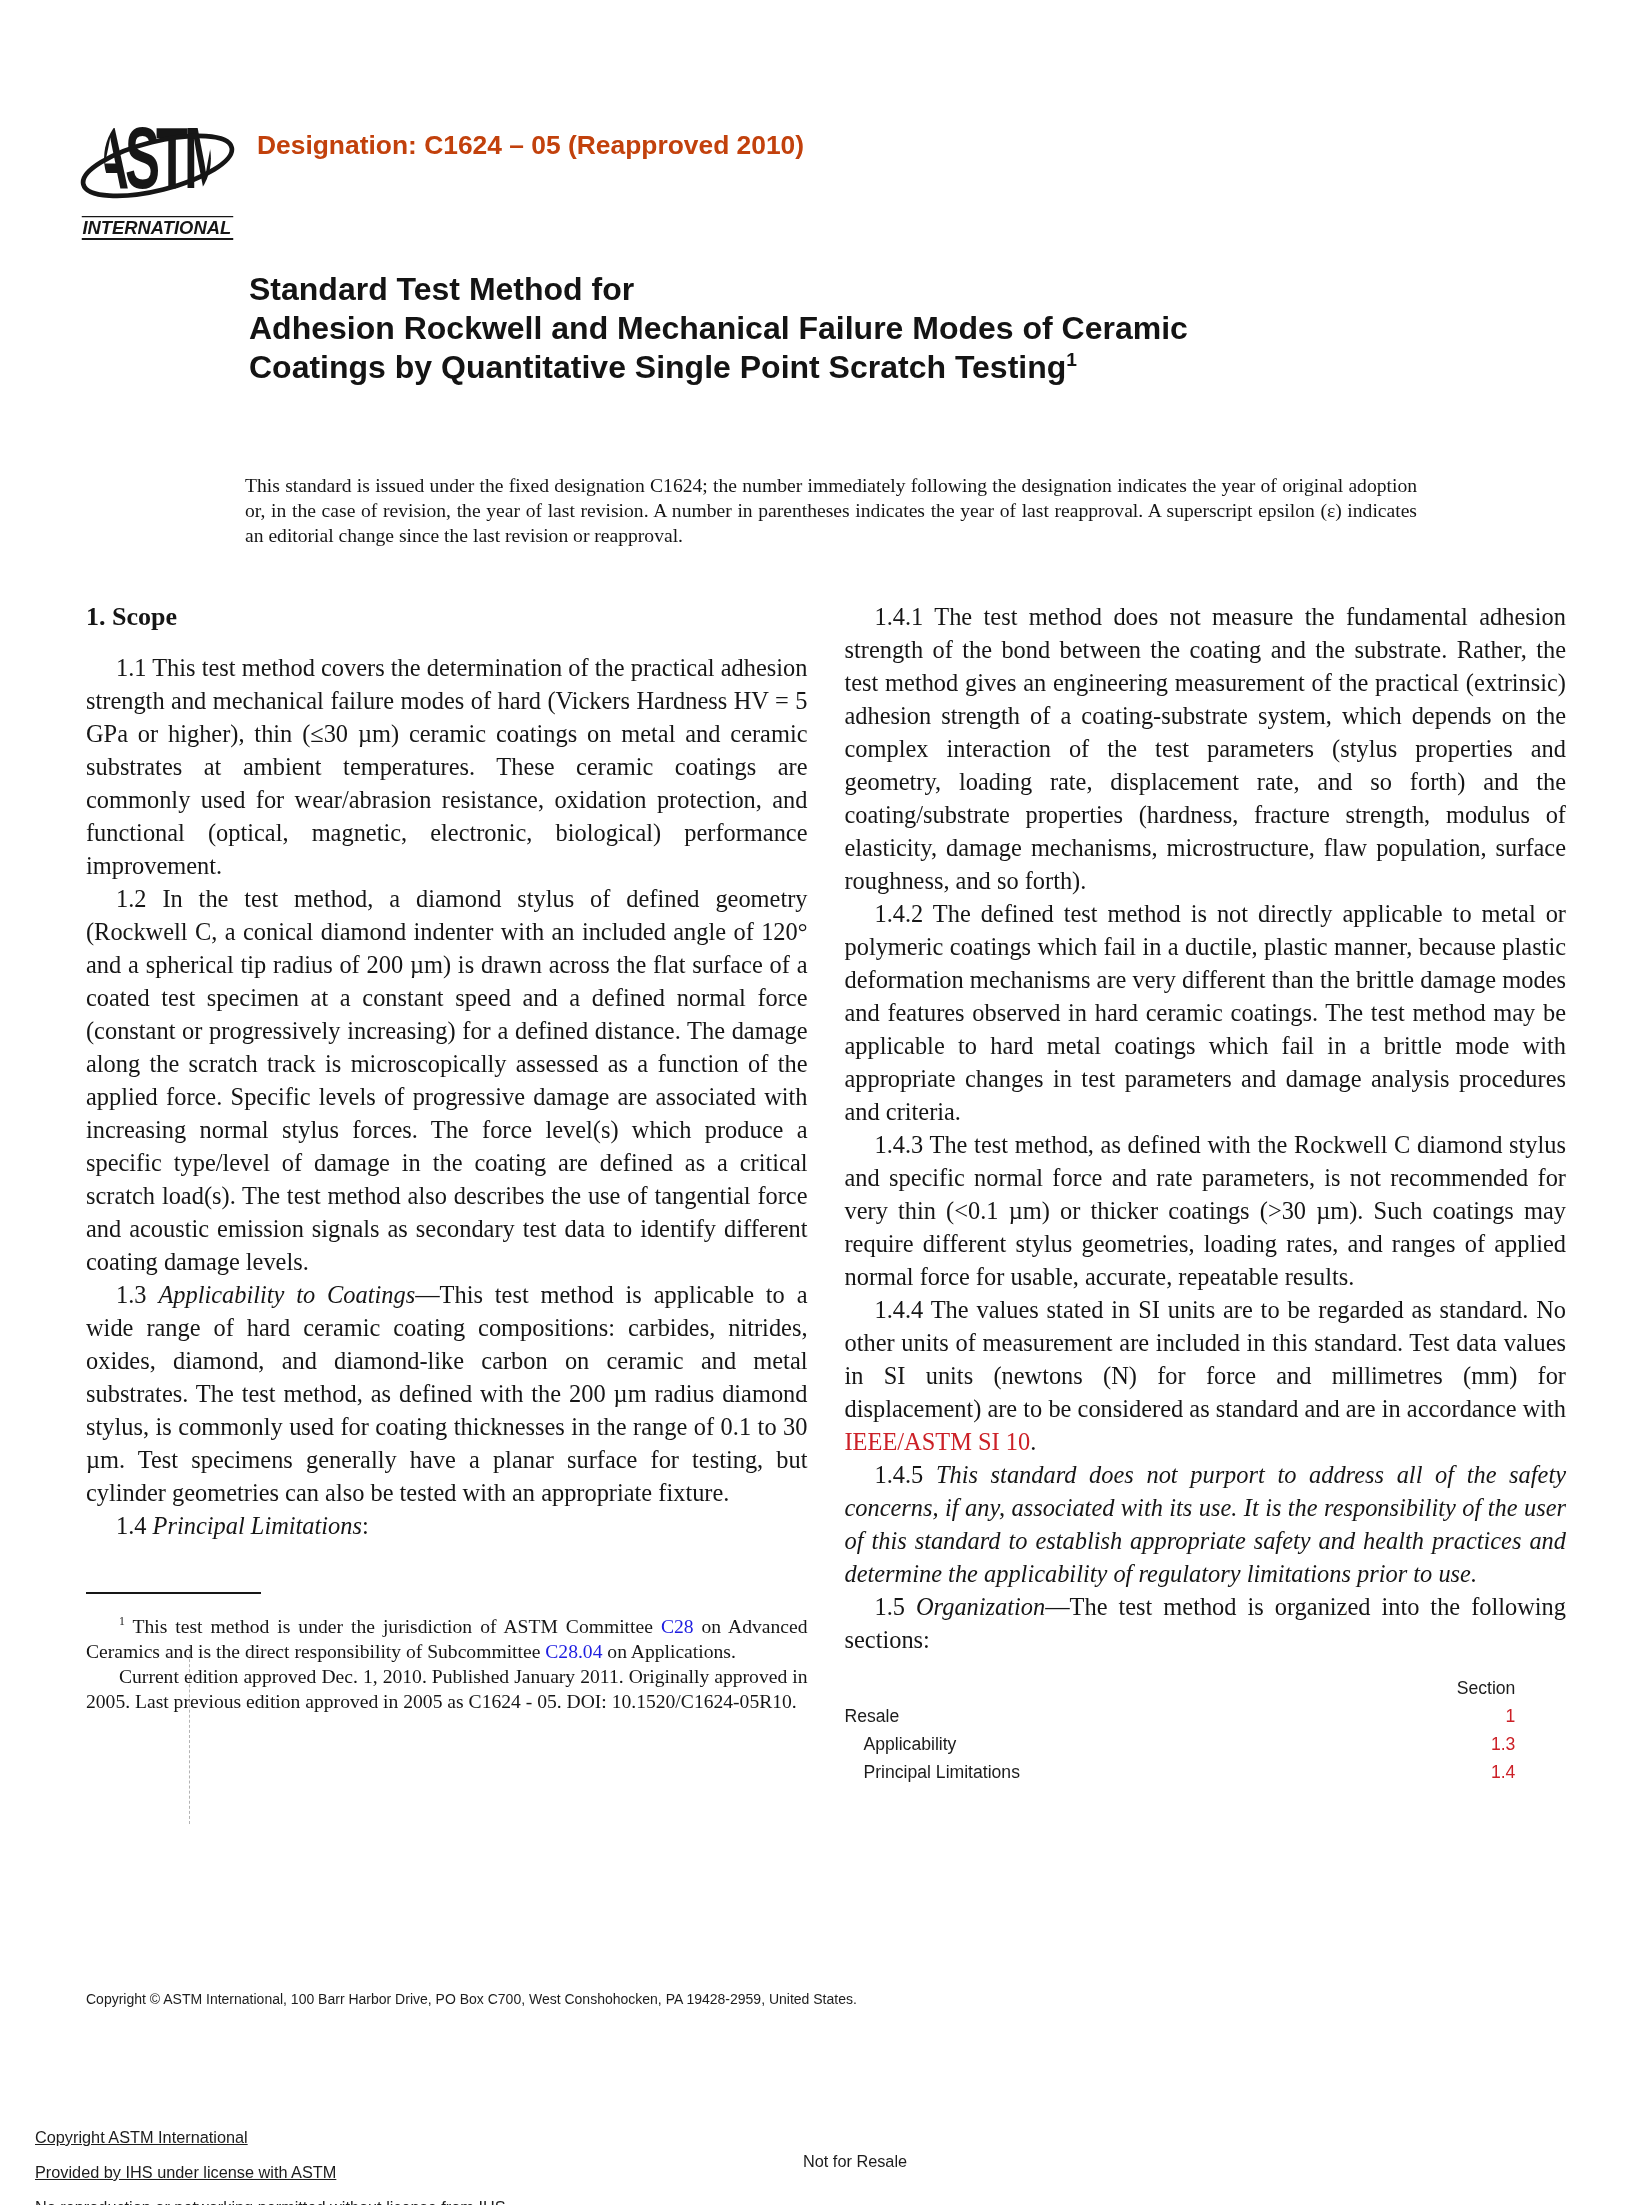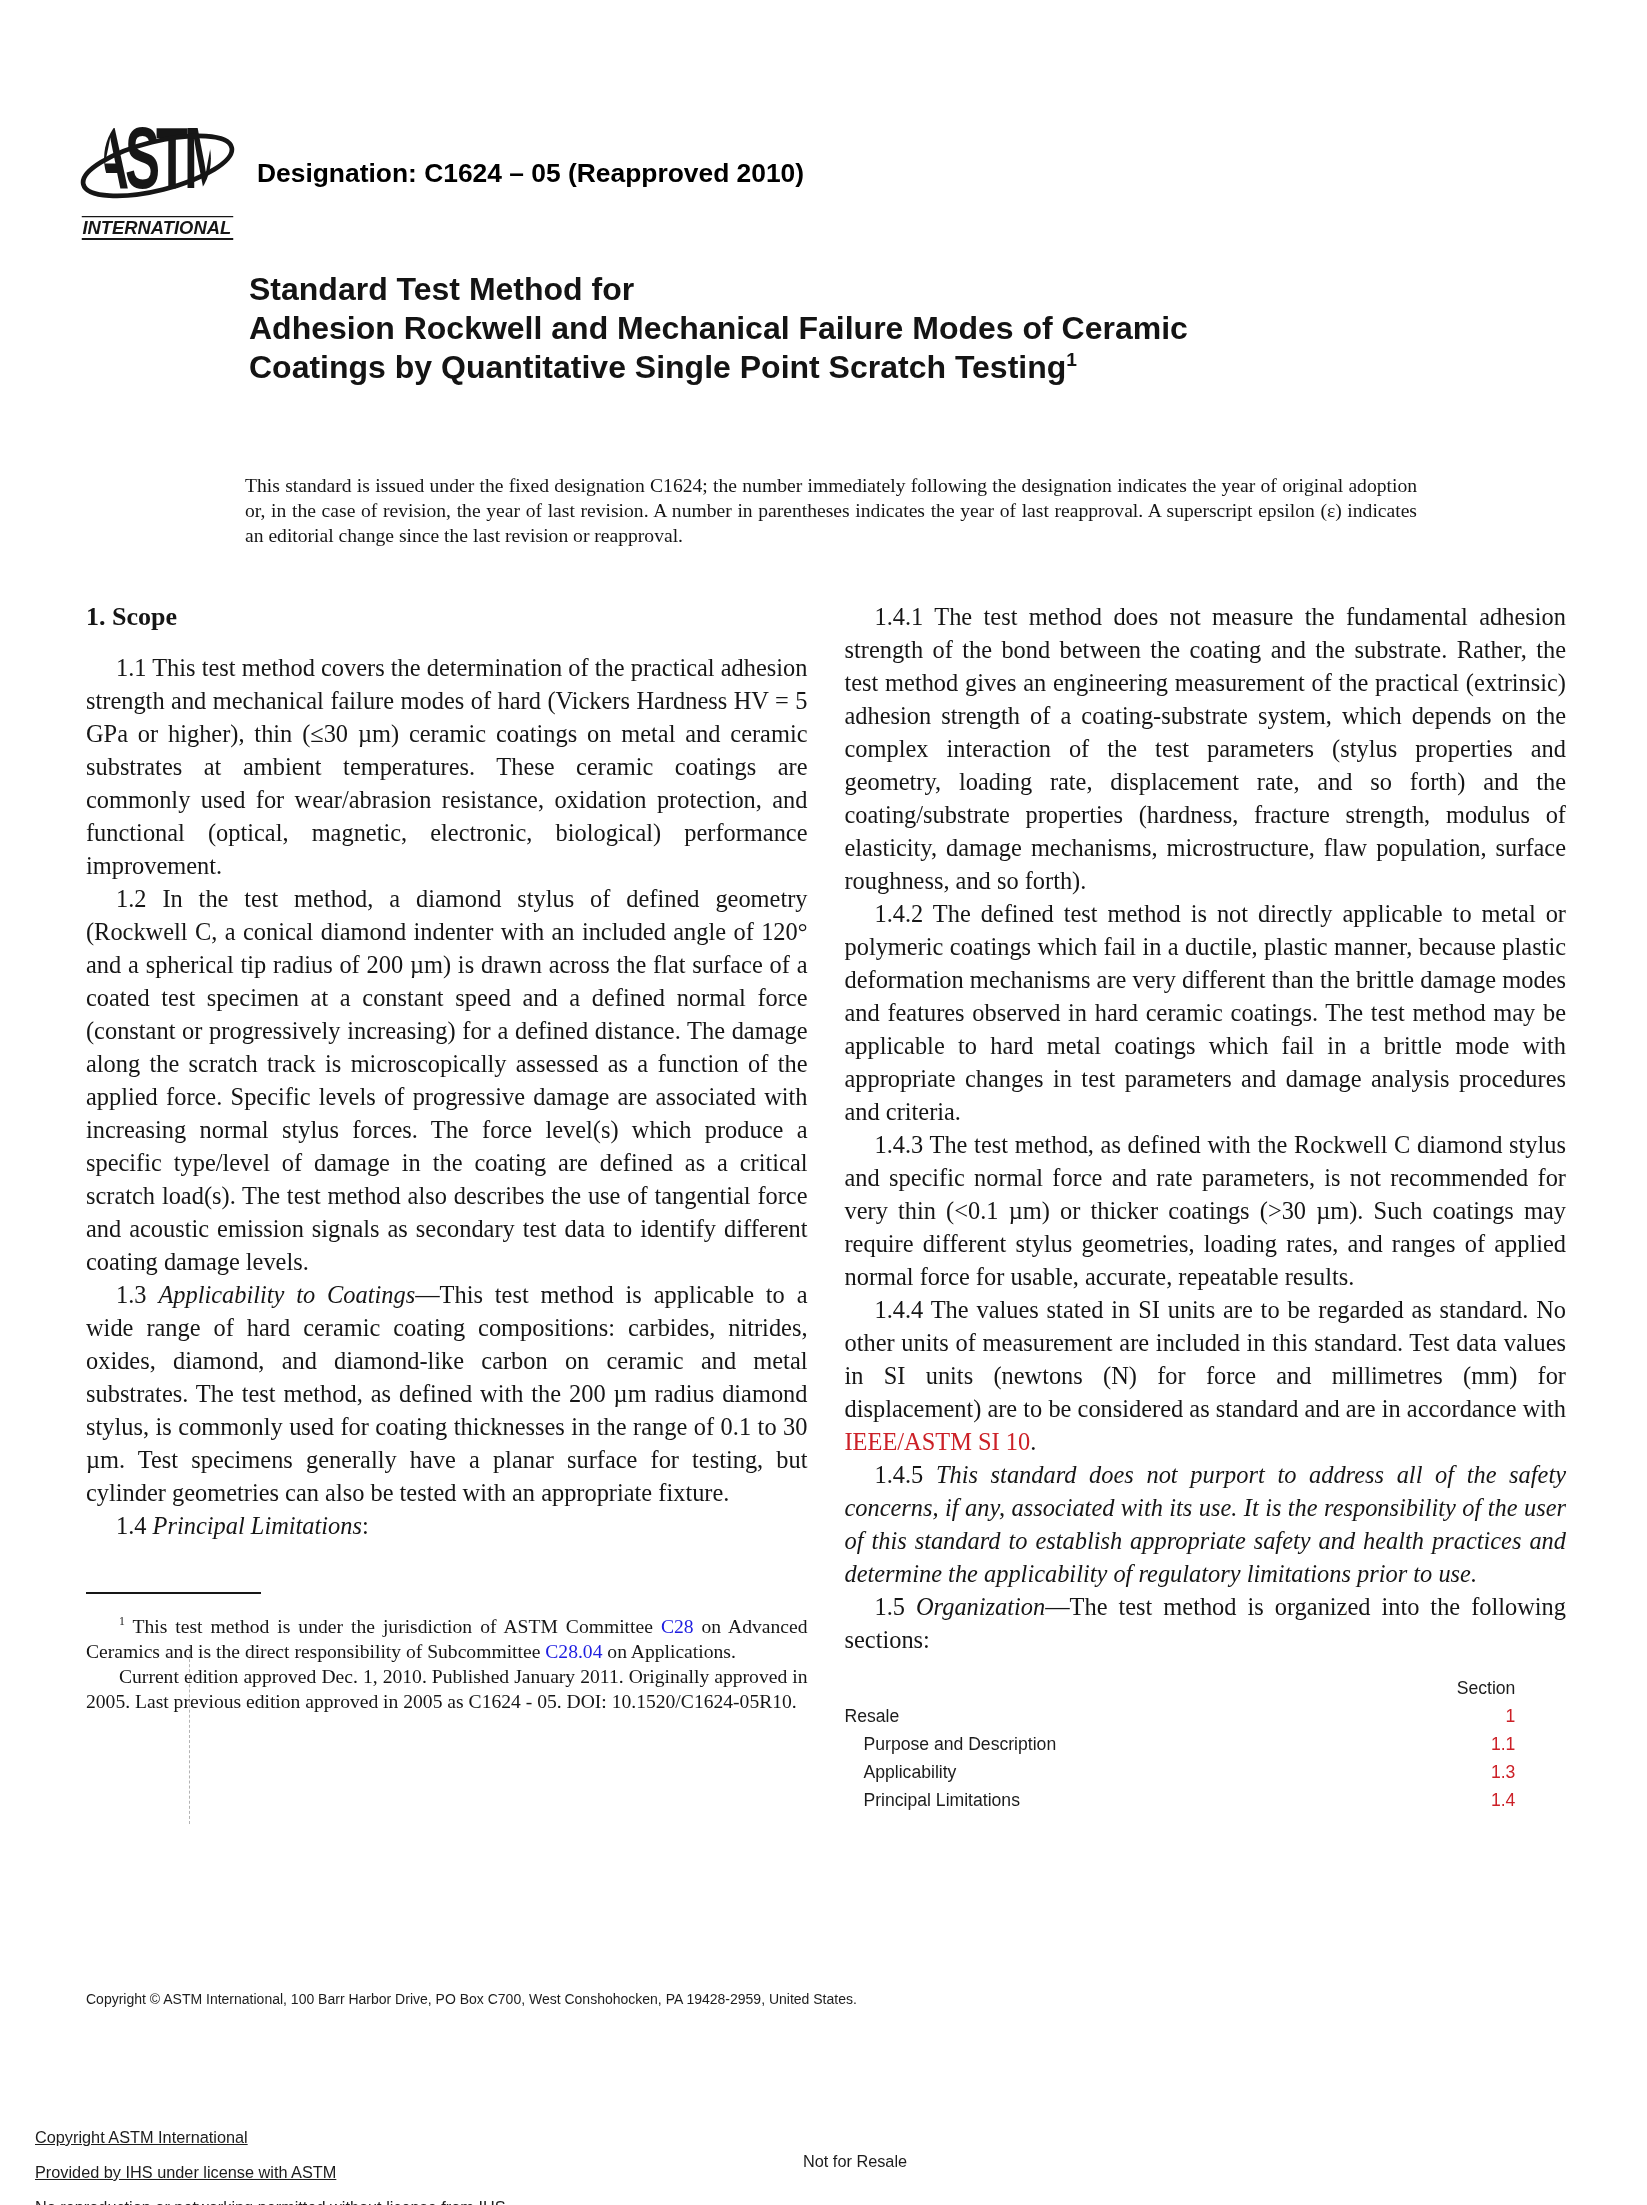--- a/index.html
+++ b/index.html
@@ -2,21 +2,21 @@
 <html style="font-size:11px"><head>
 <meta charset="utf-8">
 <style>
   html,body{margin:0;padding:0;background:#ffffff;}
   body{width:1648px;height:2205px;font-family:"Liberation Serif",serif;color:#161616;}
   .page{position:relative;width:1648px;height:2205px;background:#fff;overflow:hidden;}
 
   
   .logo{position:absolute;left:79px;top:99px;width:157px;height:142px;}
   .designation{position:absolute;left:257px;top:130px;font-family:"Liberation Sans",sans-serif;
-    font-weight:bold;font-size:26.4px;color:#000000;margin-top:28px;}
+    font-weight:bold;font-size:26.4px;color:#c2410c;}
 
   
   .title-block{position:absolute;left:249px;top:270px;width:1057px;
     font-family:"Liberation Sans",sans-serif;font-weight:bold;color:#141414;
     font-size:32px;line-height:39px;}
   .title-block sup{font-size:60%;line-height:0;}
 
   
   .issuance{position:absolute;left:245px;top:473px;width:1172px;
     font-size:19.6px;line-height:25px;text-align:justify;}
@@ -111,24 +111,20 @@
       <p><span>1.4.5  </span><span class="it">This standard does not purport to address all of the safety concerns, if any, associated with its use. It is the responsibility of the user of this standard to establish appropriate safety and health practices and determine the applicability of regulatory limitations prior to use.</span></p>
       <p><span>1.5  </span><span class="it">Organization</span><span>—The test method is organized into the following sections:</span></p>
 
       <div class="toc">
         <div class="toc-header">Section</div>
         <div class="toc-row">
           <span class="lbl">Resale</span>
           <span class="num">1</span>
         </div>
         <div class="toc-row indent">
-          <span class="lbl">Purpose and Description</span>
-          <span class="num">1.1</span>
-        </div>
-        <div class="toc-row indent">
           <span class="lbl">Applicability</span>
           <span class="num">1.3</span>
         </div>
         <div class="toc-row indent">
           <span class="lbl">Principal Limitations</span>
           <span class="num">1.4</span>
         </div>
       </div>
     </div>
   </div>

